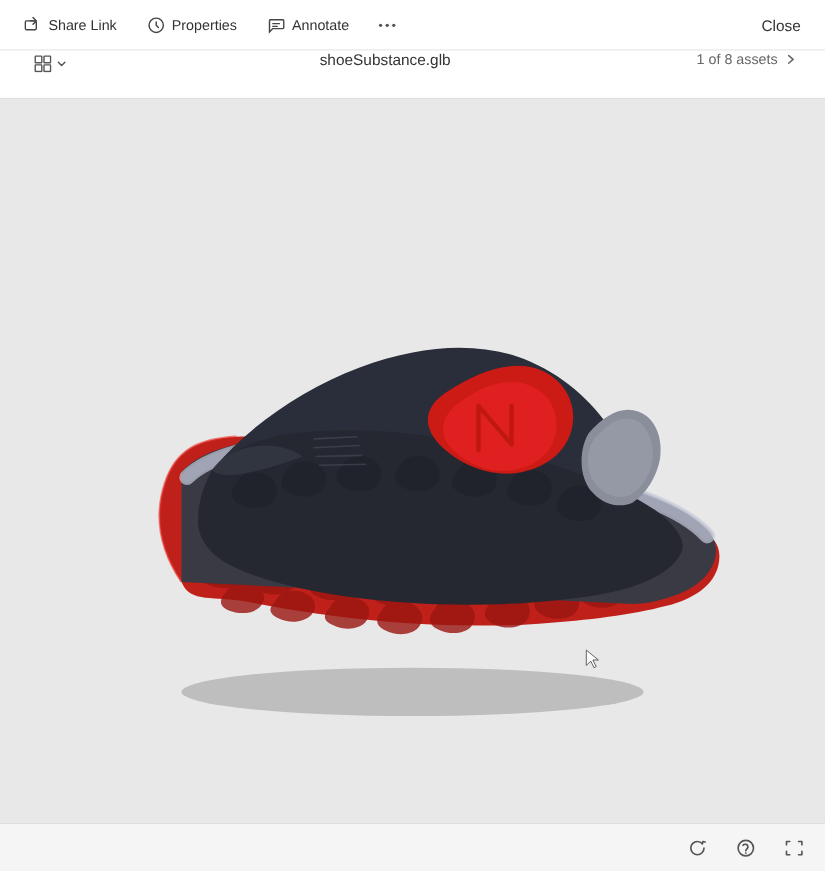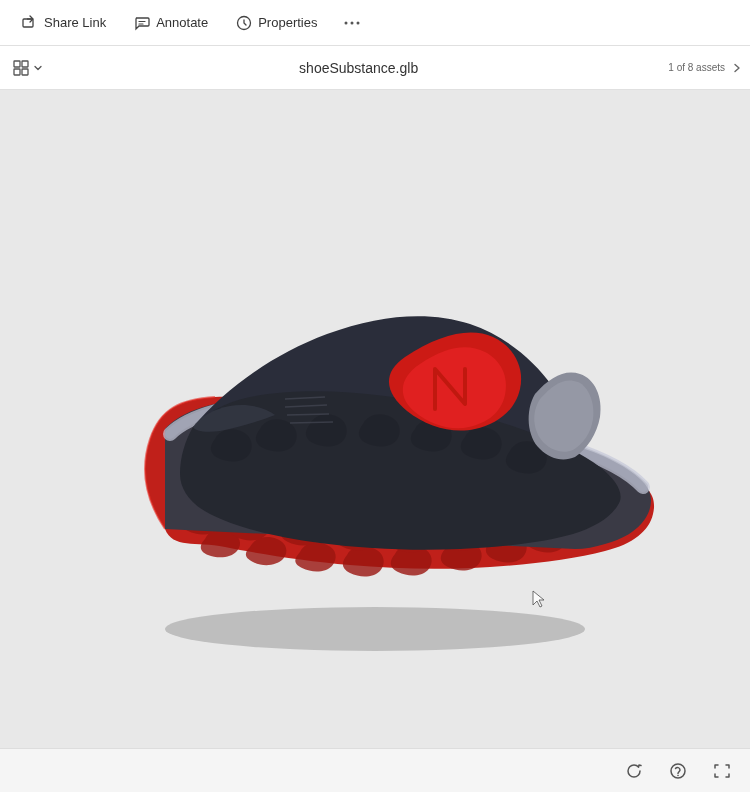--- a/index.html
+++ b/index.html
@@ -46,43 +46,43 @@
       cursor: pointer;
       color: #333;
     }
 
     
     .sub-toolbar {
       height: 44px;
       background: #ffffff;
       border-bottom: 1px solid #e0e0e0;
       display: flex;
-      align-items: center;
-      padding: 0 7px;
+      align-items: flex-start;
+      padding: 0 25px;
     }
     .view-toggle {
       display: flex;
       align-items: center;
       gap: 4px;
       cursor: pointer;
       padding: 4px 6px;
       border-radius: 4px;
     }
     .file-name {
       flex: 1;
       text-align: center;
       font-size: 14px;
       font-weight: 500;
       color: #333;
     }
     .asset-nav {
       display: flex;
       align-items: center;
       gap: 6px;
-      font-size: 10px;
+      font-size: 13px;
       color: #666;
       cursor: pointer;
     }
     .asset-nav svg { color: #666; }
 
     
     .main-view {
       width: 750px;
       height: 658px;
       background: #e8e8e8;
@@ -141,45 +141,48 @@
       <path d="M8 1l3 3-3 3" stroke="#444" stroke-width="1.3" fill="none" stroke-linecap="round" stroke-linejoin="round"></path>
       <line x1="11" y1="4" x2="5" y2="4" stroke="#444" stroke-width="1.3"></line>
     </svg>
     <span>Share Link</span>
   </div>
 
 
 
   <div class="toolbar-item">
     <svg width="16" height="16" viewBox="0 0 16 16" fill="none">
+      <circle cx="8" cy="8" r="6.5" stroke="#444" stroke-width="1.3"></circle>
+      <path d="M8 5v3l2 2" stroke="#444" stroke-width="1.3" stroke-linecap="round" stroke-linejoin="round"></path>
+    </svg>
+    <span>Properties</span>
+  </div>
+
+  <div class="toolbar-item">
+    <svg width="16" height="16" viewBox="0 0 16 16" fill="none">
       <path d="M2 3h12a1 1 0 011 1v6a1 1 0 01-1 1H5l-3 3V4a1 1 0 011-1z" stroke="#444" stroke-width="1.3" fill="none"></path>
       <line x1="5" y1="6.5" x2="11" y2="6.5" stroke="#444" stroke-width="1.2" stroke-linecap="round"></line>
       <line x1="5" y1="9" x2="9" y2="9" stroke="#444" stroke-width="1.2" stroke-linecap="round"></line>
     </svg>
     <span>Annotate</span>
-  </div>
-
-  <div class="toolbar-item">
-    <svg width="16" height="16" viewBox="0 0 16 16" fill="none">
-      <circle cx="8" cy="8" r="6.5" stroke="#444" stroke-width="1.3"></circle>
-      <path d="M8 5v3l2 2" stroke="#444" stroke-width="1.3" stroke-linecap="round" stroke-linejoin="round"></path>
-    </svg>
-    <span>Properties</span>
   </div>
 
   <div class="more-btn">
     <svg width="18" height="16" viewBox="0 0 18 16" fill="none">
       <circle cx="3" cy="8" r="1.5" fill="#555"></circle>
       <circle cx="9" cy="8" r="1.5" fill="#555"></circle>
       <circle cx="15" cy="8" r="1.5" fill="#555"></circle>
     </svg>
   </div>
 
   <div class="toolbar-spacer"></div>
 
+  <div class="close-btn">
+    <span>Close</span>
+  </div>
 </div>
 
 <div class="sub-toolbar">
   <div class="view-toggle">
     <svg width="16" height="16" viewBox="0 0 16 16" fill="none">
       <rect x="1" y="1" width="6" height="6" rx="0.5" stroke="#555" stroke-width="1.3" fill="none"></rect>
       <rect x="9" y="1" width="6" height="6" rx="0.5" stroke="#555" stroke-width="1.3" fill="none"></rect>
       <rect x="1" y="9" width="6" height="6" rx="0.5" stroke="#555" stroke-width="1.3" fill="none"></rect>
       <rect x="9" y="9" width="6" height="6" rx="0.5" stroke="#555" stroke-width="1.3" fill="none"></rect>
     </svg>

